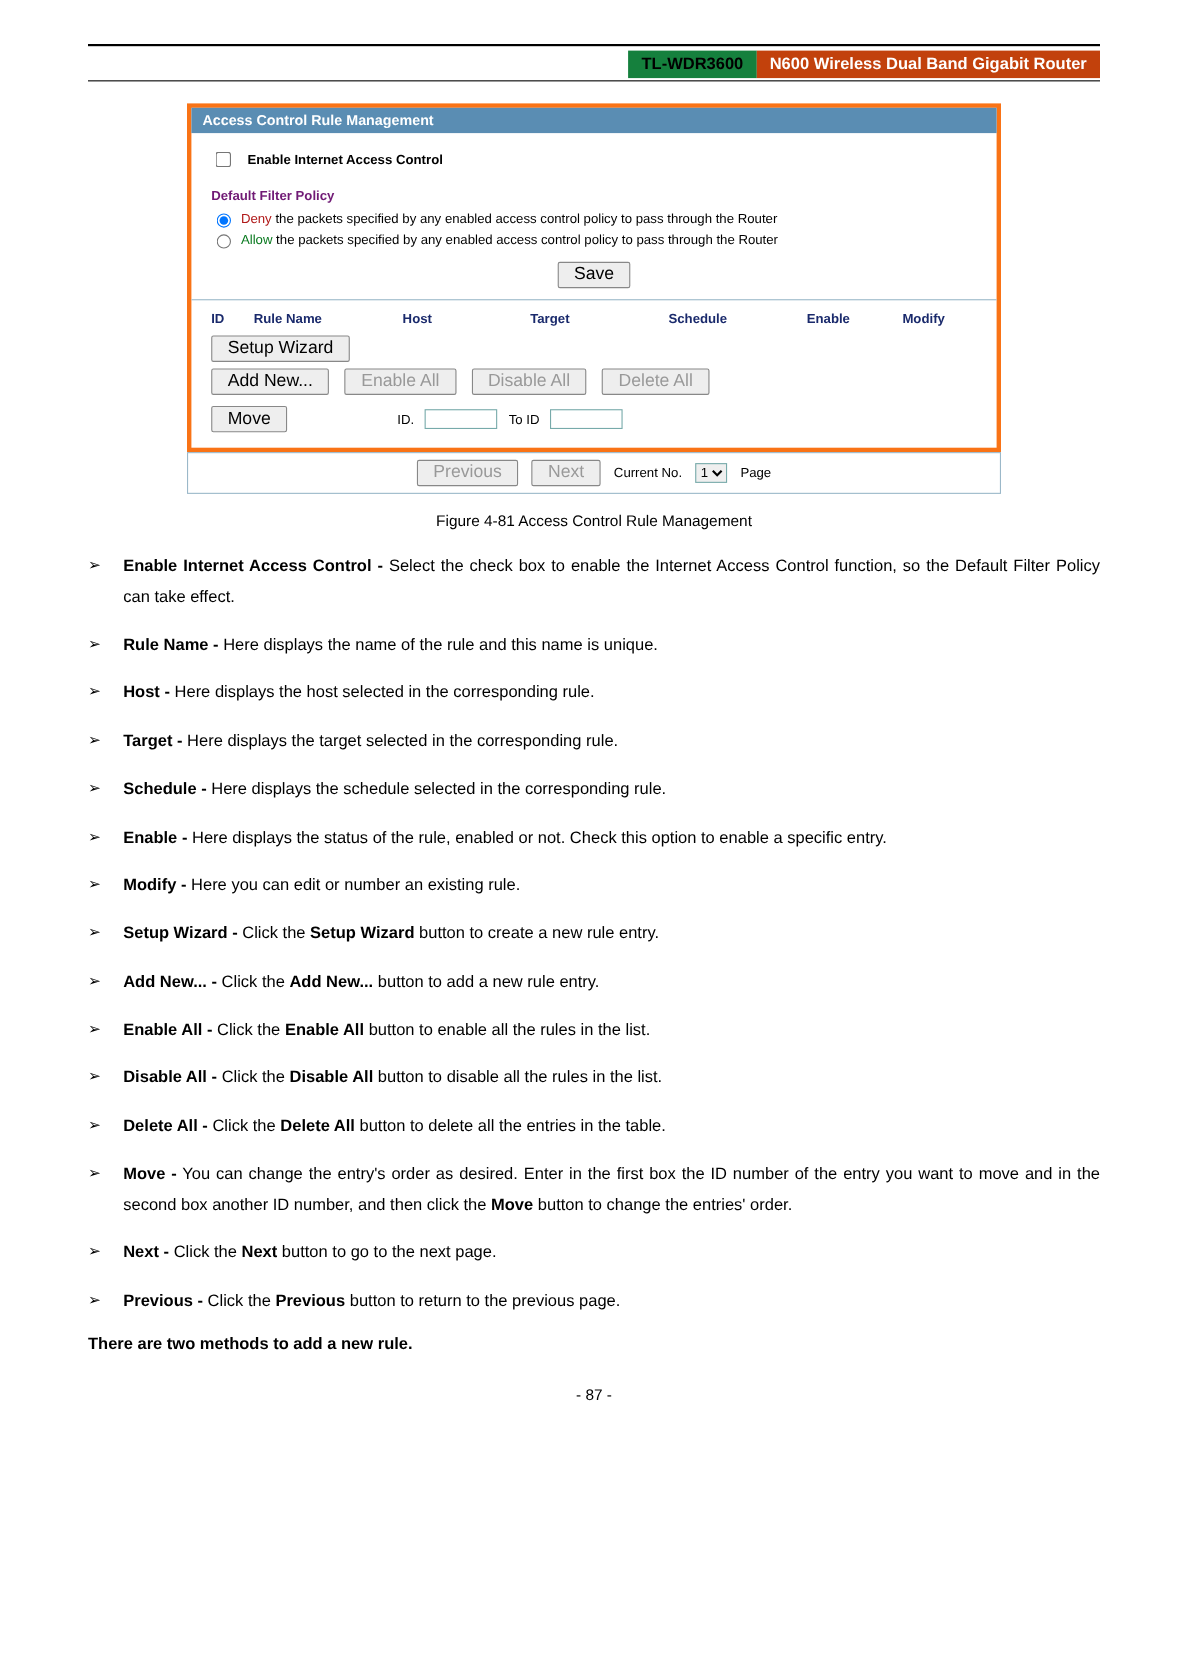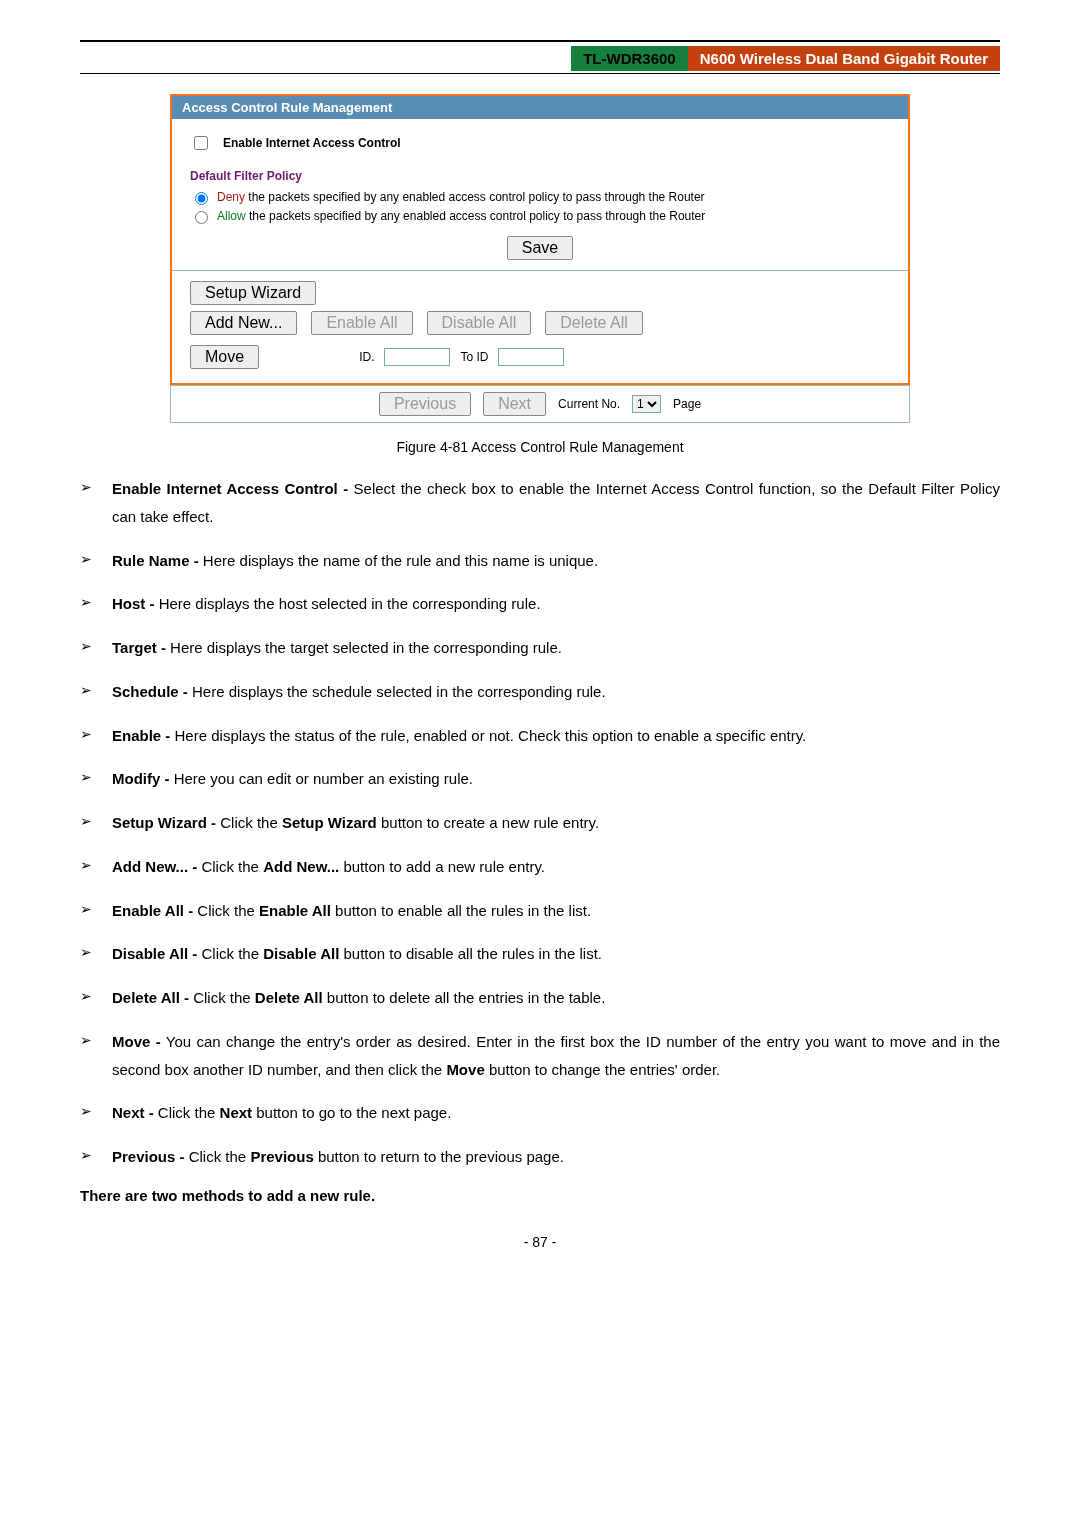--- a/index.html
+++ b/index.html
@@ -41,21 +41,21 @@
   .header-underline {
     border-top: 1px solid #000;
     margin-bottom: 20px;
   }
 
   .panel-wrap {
     margin: 0 auto 12px auto;
     width: 740px;
   }
   .panel {
-    border: 2px solid #f97316;
+    border: 4px solid #f97316;
     background: #fff;
   }
   .panel-title {
     background: #5a8db3;
     color: #fff;
     font-weight: bold;
     font-size: 13px;
     padding: 4px 10px;
   }
   .panel-body {
@@ -196,20 +196,29 @@
             <span class="radio-allow">Allow</span><span> the packets specified by any enabled access control policy to pass through the Router</span>
           </span>
         </div>
 
         <div class="save-row">
           <button class="btn">Save</button>
         </div>
 
         <div class="sep"></div>
 
+        <div class="table-head">
+          <div class="th-id">ID</div>
+          <div class="th-rule">Rule Name</div>
+          <div class="th-host">Host</div>
+          <div class="th-target">Target</div>
+          <div class="th-schedule">Schedule</div>
+          <div class="th-enable">Enable</div>
+          <div class="th-modify">Modify</div>
+        </div>
 
         <div class="btn-row">
           <button class="btn">Setup Wizard</button>
         </div>
         <div class="btn-row">
           <button class="btn">Add New...</button>
           <button class="btn disabled">Enable All</button>
           <button class="btn disabled">Disable All</button>
           <button class="btn disabled">Delete All</button>
         </div>

